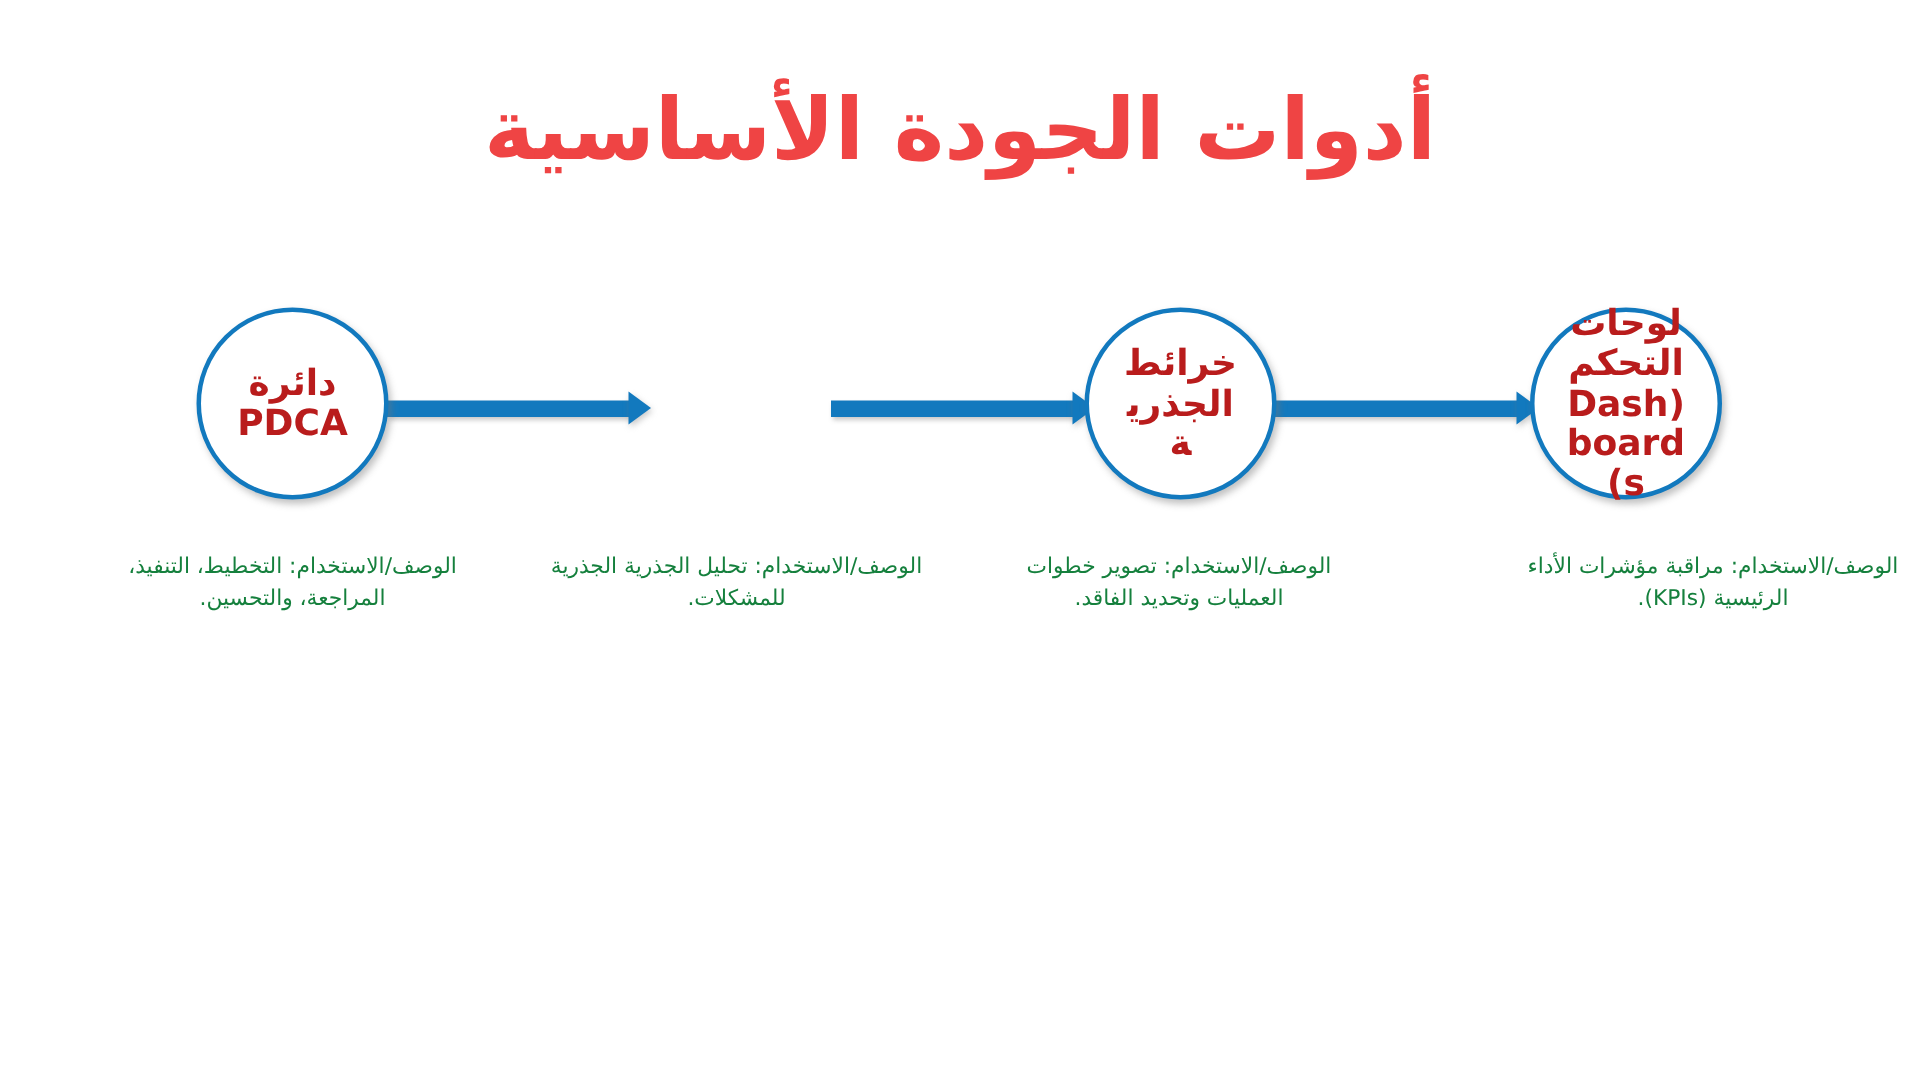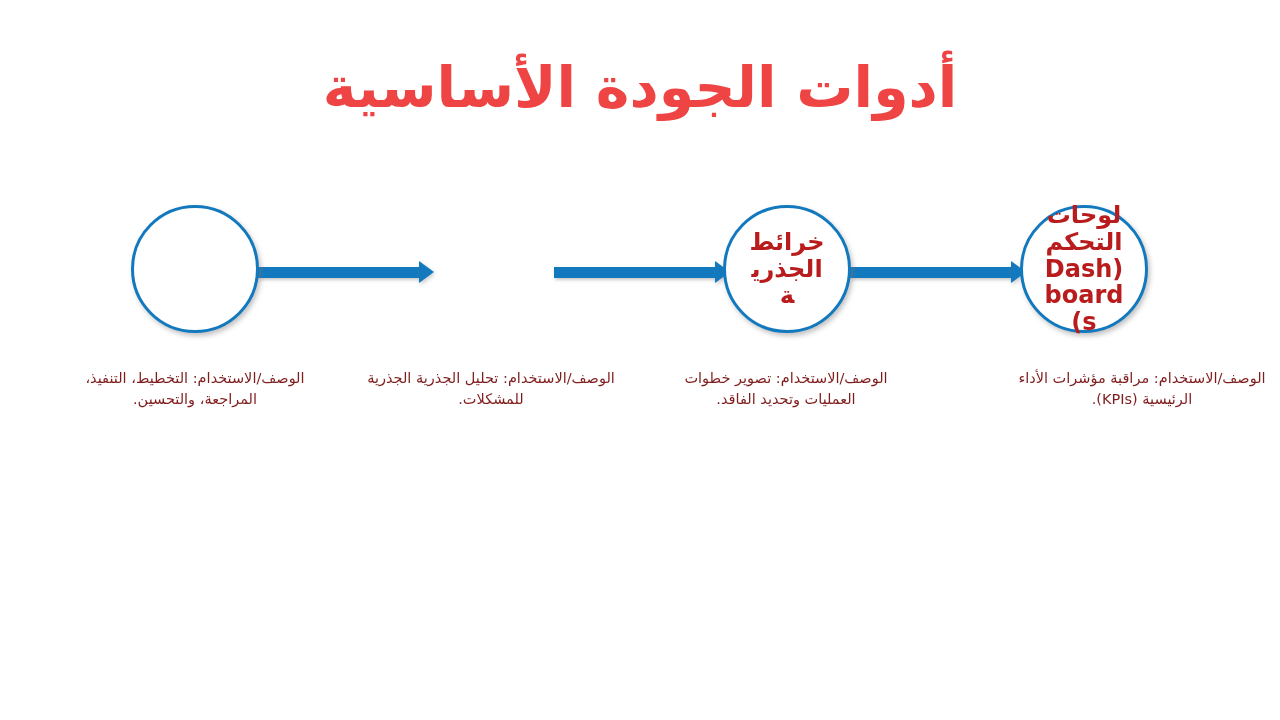--- a/index.html
+++ b/index.html
@@ -123,21 +123,21 @@
   
   .arrow { direction: ltr; }
 
   
   .caption {
     position: absolute;
     top: 368px;
     text-align: center;
     font-size: 14.5px;
     font-weight: normal;
-    color: #7f1d1d;
+    color: #15803d;
     line-height: 1.45;
     direction: rtl;
   }
 </style>
 </head>
 <body>
 
 <div class="slide-title">أدوات الجودة الأساسية</div>
 
 <div class="process-row">
@@ -150,20 +150,23 @@
     <div class="shaft"></div>
     <div class="head"></div>
   </div>
   <div class="arrow" style="left:850px; width:176px;">
     <div class="shaft"></div>
     <div class="head"></div>
   </div>
 
   <div class="node" style="left:85px;">
     <div class="node-circle"></div>
+    <div class="node-label">
+      <span>دائرة PDCA</span>
+    </div>
   </div>
 
 
   <div class="node" style="left:677px;">
     <div class="node-circle"></div>
     <div class="node-label overflow">
       <span>خرائط الجذرية</span>
     </div>
   </div>
 

